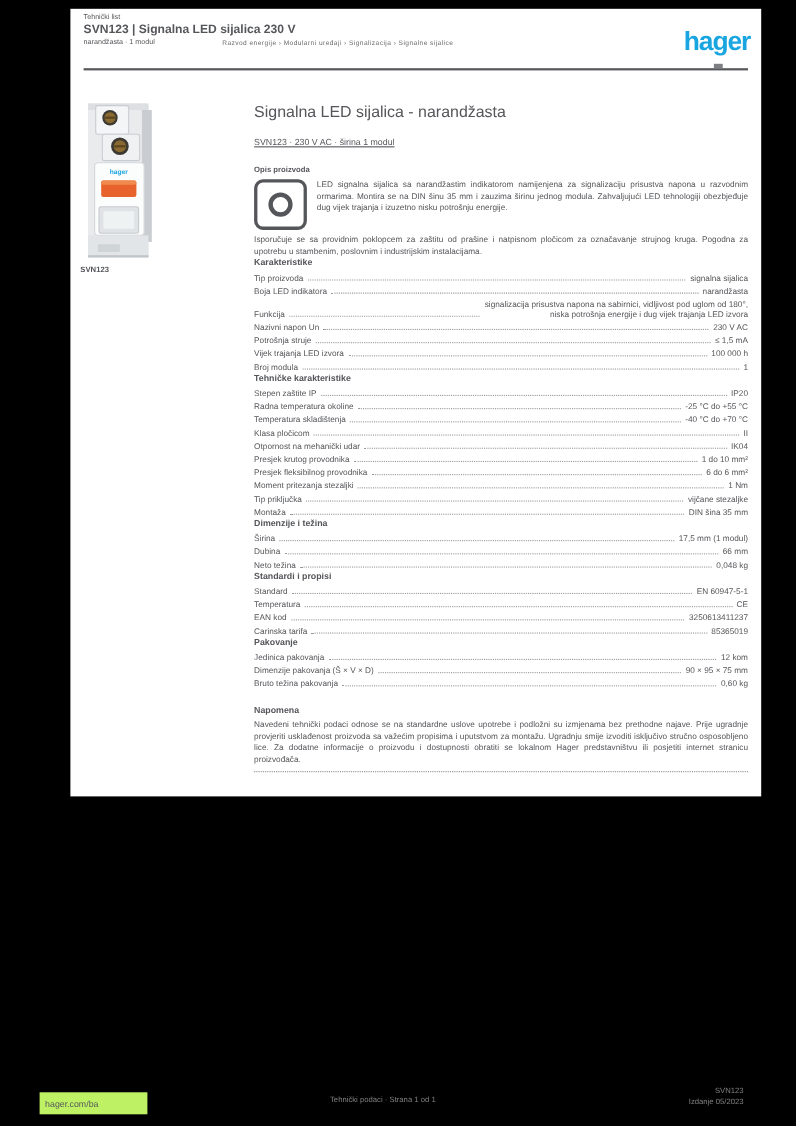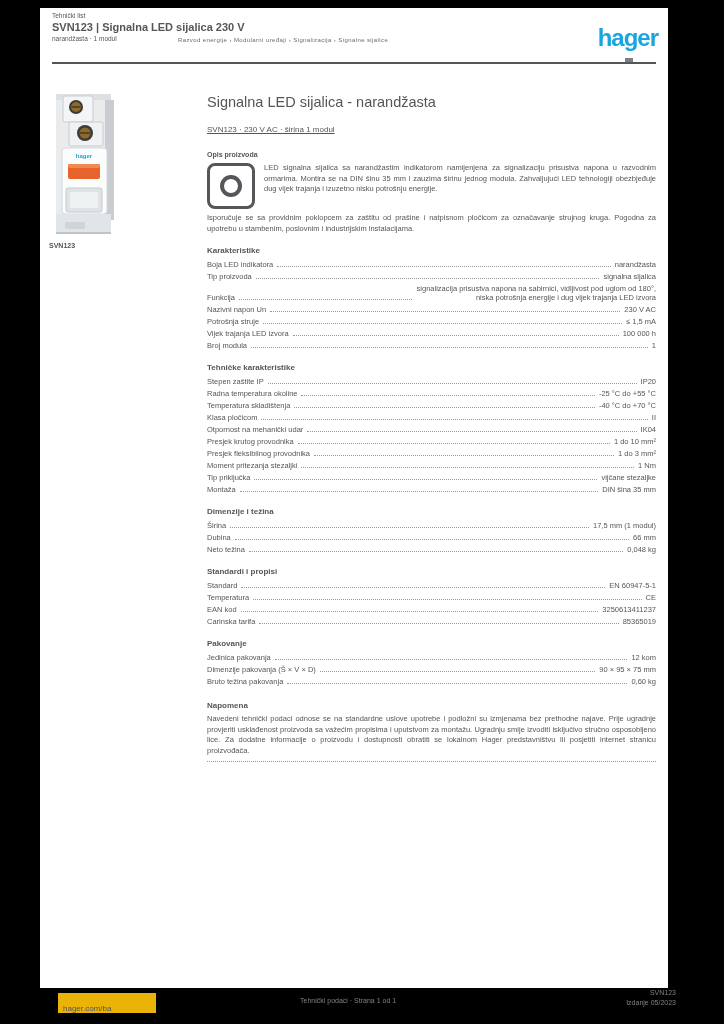--- a/index.html
+++ b/index.html
@@ -1,21 +1,21 @@
 <!DOCTYPE html>
 <html><head>
 <meta charset="utf-8">
 <style>
   * { margin:0; padding:0; box-sizing:border-box; }
   html,body { width:724px; height:1024px; background:#000; overflow:hidden;
               font-family:"Liberation Sans", sans-serif; color:#55565A; }
   #stage { position:relative; width:724px; height:1024px; background:#000; }
 
   
-  .page { position:absolute; left:40px; top:8px; width:628px; height:980px; background:#ffffff; }
+  .page { position:absolute; left:64px; top:8px; width:628px; height:716px; background:#ffffff; }
 
   
   .hdr-block { position:absolute; left:12px; top:4px; width:215px; }
   .hdr-eyebrow { font-size:6.5px; color:#55565A; }
   .hdr-title { margin-top:2px; font-size:11px; line-height:12px; font-weight:bold; color:#55565A; }
   .hdr-sub { margin-top:2px; font-size:6.5px; color:#55565A; }
   .breadcrumb { position:absolute; left:138px; top:29px; width:350px; font-size:6px; color:#6a6b6e; letter-spacing:.4px; }
   .hdr-rule { position:absolute; left:12px; top:54px; width:604px; height:2px; background:#55565A; }
   .logo { position:absolute; left:538px; top:16px; width:80px; text-align:right;
           font-size:24px; font-weight:bold; letter-spacing:-1px; color:#19A5E0; }
@@ -31,34 +31,34 @@
   .subtitle { margin-top:15px; font-size:8px; color:#55565A;text-decoration:underline; }
   .eyebrow { margin-top:17px; font-size:7px; font-weight:bold; color:#55565A; }
   .intro { margin-top:5px; display:flex; }
   .pictogram { flex:0 0 48px; height:46px; margin-right:9px; border:3px solid #55565A; border-radius:8px;
                display:flex; align-items:center; justify-content:center; }
   .pictogram .dot { width:22px; height:22px; border:4px solid #55565A; border-radius:50%; }
   .intro-text { font-size:7.5px; line-height:10.5px; text-align:justify; color:#55565A; }
   .intro-full { margin-top:4px; font-size:7.5px; line-height:10.5px; text-align:justify; color:#55565A; }
 
   
-  .spec-heading { margin-top:12px; margin-bottom:3px; font-size:8px; font-weight:bold; color:#55565A; }
+  .spec-heading { margin-bottom:3px; font-size:8px; font-weight:bold; color:#55565A; }
   .spec-row { display:flex; align-items:flex-end; font-size:7.5px; line-height:9px; color:#55565A;
               padding:2px 0 1px; }
   .spec-label { white-space:nowrap; }
   .spec-leader { flex:1; border-bottom:1px dotted #97989b; margin:0 4px 2px 4px; min-width:12px; }
   .spec-value { text-align:right; max-width:240px; }
 
   .notes-heading { margin-top:14px; font-size:8px; font-weight:bold; color:#55565A; }
   .notes-text { margin-top:4px; font-size:7.5px; line-height:10.5px; text-align:justify; color:#55565A;
                 padding-bottom:5px; border-bottom:1px dotted #97989b; }
 
   
-  .footer-box { position:absolute; left:58px; top:993px; width:98px; height:20px; background:#eab308;
-                display:flex; align-items:flex-end; padding-left:5px; font-size:8px; color:#55565A; }
+  .footer-box { position:absolute; left:36px; top:993px; width:98px; height:20px; background:#bef264;
+                display:flex; align-items:center; padding-left:5px; font-size:8px; color:#55565A; }
   .footer-center { position:absolute; left:300px; top:997px; font-size:7px; color:#808184; }
   .footer-right { position:absolute; right:48px; top:988px; width:120px; text-align:right;
                   font-size:7px; line-height:10px; color:#808184; }
 
   
   svg text { font-family:"Liberation Sans", sans-serif; }
 </style>
 </head>
 <body>
 
@@ -118,30 +118,30 @@
         <div class="pictogram">
             <div class="dot"></div>
           </div>
         <div class="intro-text">LED signalna sijalica sa narandžastim indikatorom namijenjena za signalizaciju prisustva napona u razvodnim ormarima. Montira se na DIN šinu 35 mm i zauzima širinu jednog modula. Zahvaljujući LED tehnologiji obezbjeđuje dug vijek trajanja i izuzetno nisku potrošnju energije.</div>
       </div>
       <div class="intro-full">Isporučuje se sa providnim poklopcem za zaštitu od prašine i natpisnom pločicom za označavanje strujnog kruga. Pogodna za upotrebu u stambenim, poslovnim i industrijskim instalacijama.</div>
 
       <div id="spec-root">
           <div class="spec-heading">Karakteristike</div>
           <div class="spec-row">
+            <span class="spec-label">Tip proizvoda</span>
+            <span class="spec-leader"></span>
+            <span class="spec-value">signalna sijalica</span>
+          </div>
+          <div class="spec-row">
             <span class="spec-label">Boja LED indikatora</span>
             <span class="spec-leader"></span>
             <span class="spec-value">narandžasta</span>
           </div>
           <div class="spec-row">
-            <span class="spec-label">Tip proizvoda</span>
-            <span class="spec-leader"></span>
-            <span class="spec-value">signalna sijalica</span>
-          </div>
-          <div class="spec-row">
             <span class="spec-label">Funkcija</span>
             <span class="spec-leader"></span>
             <span class="spec-value">signalizacija prisustva napona na sabirnici, vidljivost pod uglom od 180°, niska potrošnja energije i dug vijek trajanja LED izvora</span>
           </div>
           <div class="spec-row">
             <span class="spec-label">Nazivni napon Un</span>
             <span class="spec-leader"></span>
             <span class="spec-value">230 V AC</span>
           </div>
           <div class="spec-row">
@@ -186,21 +186,21 @@
             <span class="spec-value">IK04</span>
           </div>
           <div class="spec-row">
             <span class="spec-label">Presjek krutog provodnika</span>
             <span class="spec-leader"></span>
             <span class="spec-value">1 do 10 mm²</span>
           </div>
           <div class="spec-row">
             <span class="spec-label">Presjek fleksibilnog provodnika</span>
             <span class="spec-leader"></span>
-            <span class="spec-value">1 do 3 mm²</span>
+            <span class="spec-value">6 do 6 mm²</span>
           </div>
           <div class="spec-row">
             <span class="spec-label">Moment pritezanja stezaljki</span>
             <span class="spec-leader"></span>
             <span class="spec-value">1 Nm</span>
           </div>
           <div class="spec-row">
             <span class="spec-label">Tip priključka</span>
             <span class="spec-leader"></span>
             <span class="spec-value">vijčane stezaljke</span>

